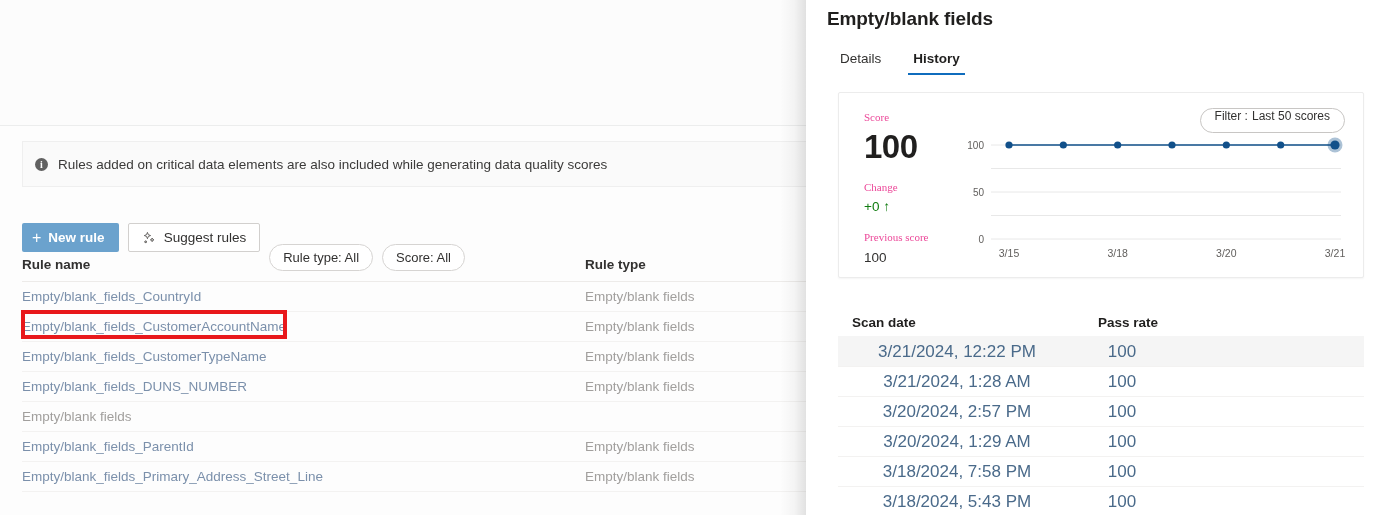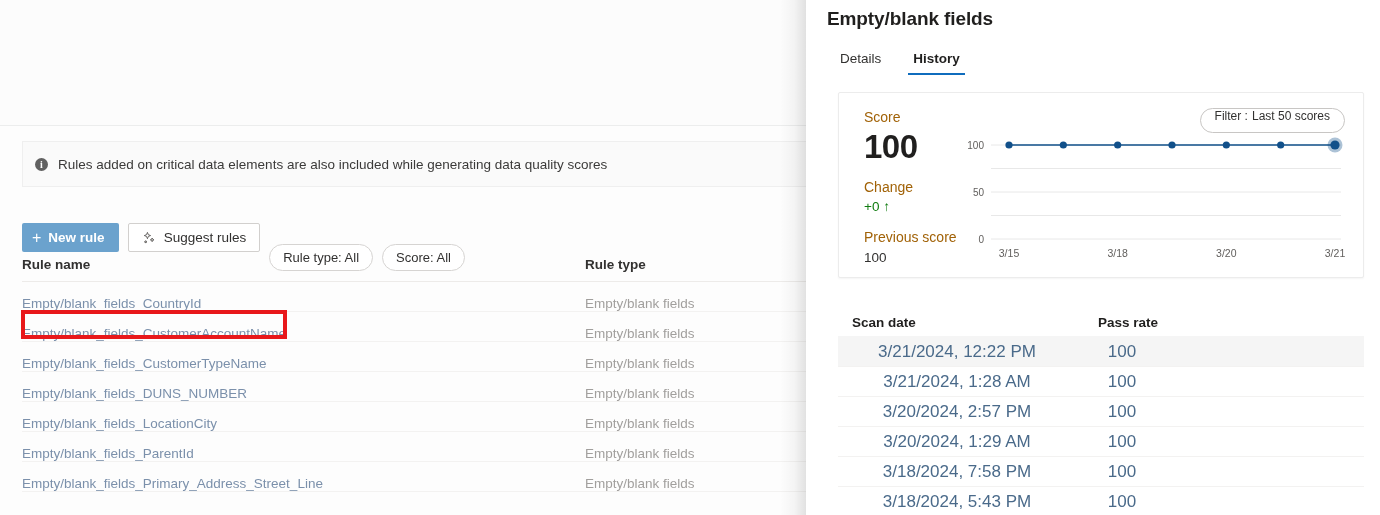--- a/index.html
+++ b/index.html
@@ -76,21 +76,21 @@
     position: absolute; left: 22px; top: 248px;
     width: 1060px;
   }
   .rules-head {
     display: flex; align-items: center;
     height: 34px;
     border-bottom: 1px solid #edebe9;
     font-size: 13.5px; font-weight: 600; color: #323130;
   }
   .rules-row {
-    display: flex; align-items: flex-end;
+    display: flex; align-items: center;
     height: 30px;
     border-bottom: 1px solid #f3f2f1;
     font-size: 13.5px;
   }
   .col-name  { width: 563px; flex: none; }
   .col-type  { width: 222px; flex: none; }
   .rules-row .col-name { color: #7b90ab; }
   .rules-row .col-type { color: #a19f9d; }
 
   .highlight-box {
@@ -139,21 +139,21 @@
 
   .score-card {
     position: absolute; left: 32px; top: 92px;
     width: 526px; height: 186px;
     background: #ffffff;
     border: 1px solid #ececec;
     border-radius: 2px;
     box-shadow: 0 1px 2px rgba(0,0,0,0.045);
   }
   .score-left { position: absolute; left: 25px; top: 14px; width: 120px; }
-  .lbl { font-size: 14px; color: #a16207; line-height: 20px; }
+  .lbl { font-size: 11px; color: #ec4899; line-height: 20px; font-family: Liberation Serif, serif; }
   .score-big {
     font-size: 33px; font-weight: 600; color: #201f1e;
     line-height: 40px; letter-spacing: -0.5px;
   }
   .change-val { font-size: 13.5px; color: #107c10; line-height: 20px; }
   .prev-val { font-size: 13.5px; color: #323130; line-height: 22px; }
   .mt10 { margin-top: 10px; }
 
   .filter-pill {
     position: absolute; right: 18px; top: 15px;
@@ -249,21 +249,20 @@
         <div class="col-name">Empty/blank_fields_CustomerTypeName</div>
         <div class="col-type">Empty/blank fields</div>
 
       </div>
       <div class="rules-row">
         <div class="col-name">Empty/blank_fields_DUNS_NUMBER</div>
         <div class="col-type">Empty/blank fields</div>
 
       </div>
       <div class="rules-row">
-        <div class="col-name">Empty/blank_fields_LocationCity</div>
         <div class="col-type">Empty/blank fields</div>
 
       </div>
       <div class="rules-row">
         <div class="col-name">Empty/blank_fields_ParentId</div>
         <div class="col-type">Empty/blank fields</div>
 
       </div>
       <div class="rules-row">
         <div class="col-name">Empty/blank_fields_Primary_Address_Street_Line</div>

